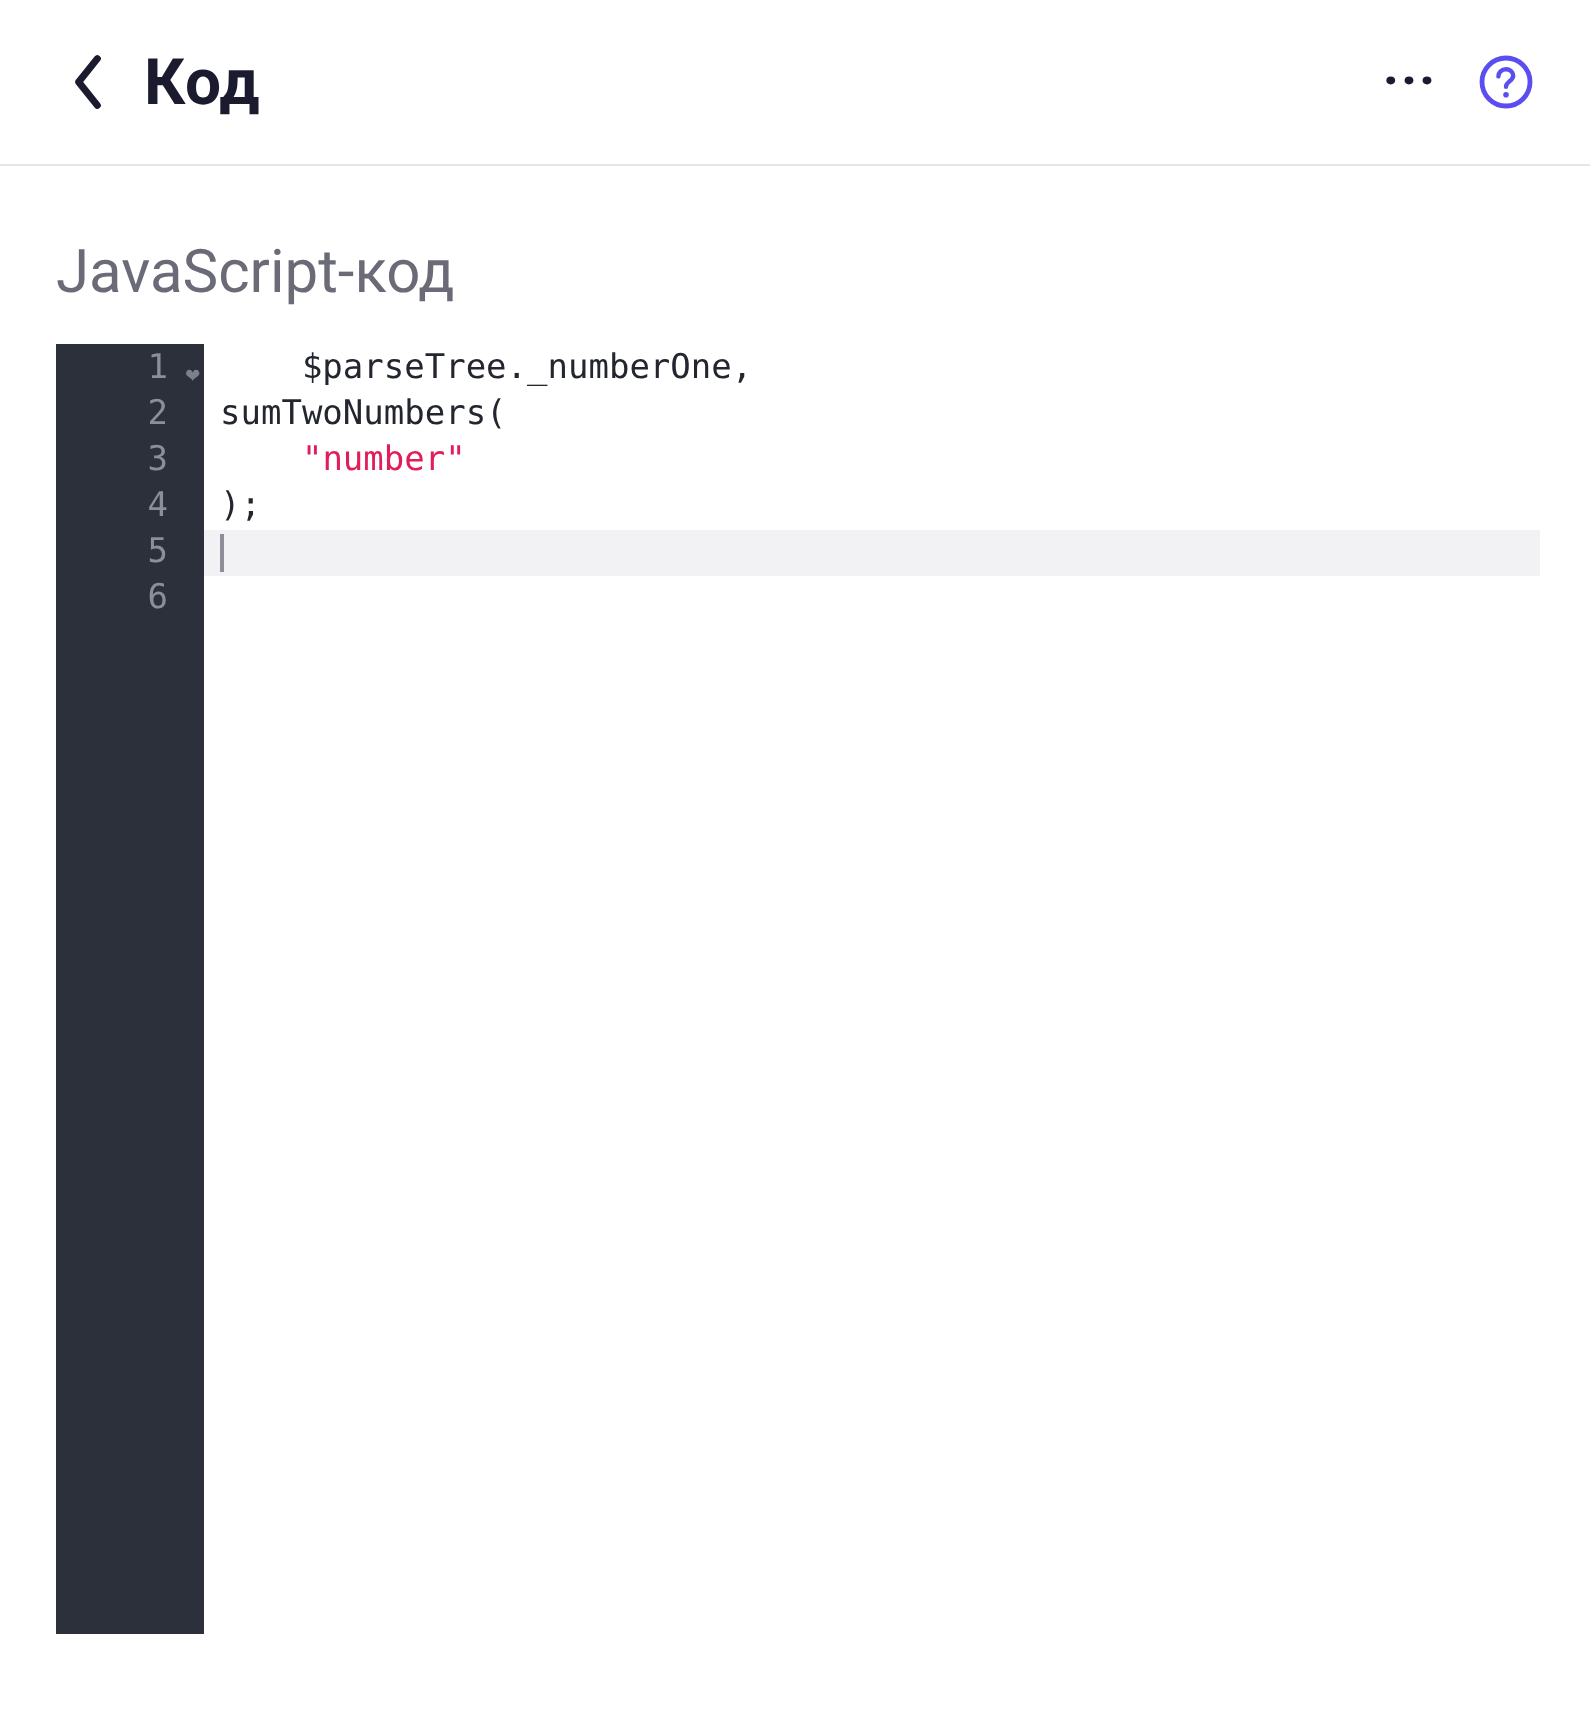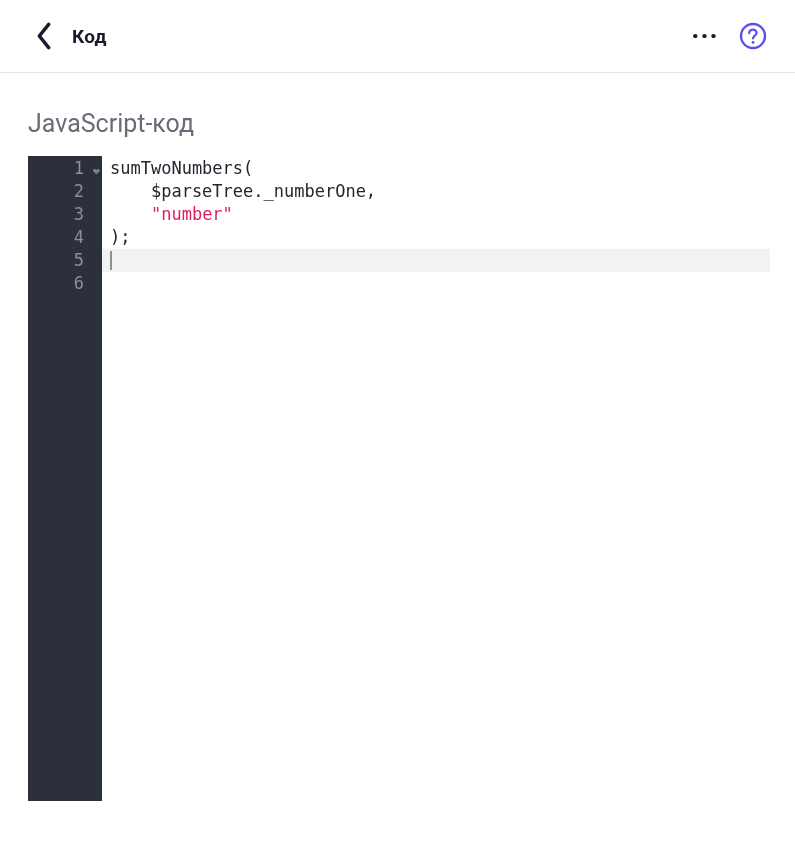--- a/index.html
+++ b/index.html
@@ -11,21 +11,21 @@
     border-bottom: 1px solid #e6e6ea;
   }
   .back-chevron {
     width: 28px; height: 28px;
     display: flex; align-items: center; justify-content: center;
     cursor: pointer;
     margin-right: 14px;
   }
   .back-chevron svg { width: 18px; height: 28px; }
   .page-title {
-    font-size: 19px;
+    font-size: 32px;
     font-weight: 700;
     letter-spacing: 0.2px;
     color: #1b1b2f;
   }
   .spacer { flex: 1; }
   .more-dots {
     width: 28px; height: 28px;
     display: flex; align-items: center; justify-content: center;
     cursor: pointer;
     margin-right: 20px;
@@ -38,21 +38,21 @@
     width: 28px; height: 28px;
     display:flex; align-items:center; justify-content:center;
     cursor: pointer;
   }
   .help-btn svg { width: 28px; height: 28px; }
 
   .content {
     padding: 36px 28px 28px 28px;
   }
   .section-label {
-    font-size: 25px;
+    font-size: 30px;
     color: #6b6b78;
     font-weight: 400;
     margin-bottom: 18px;
   }
 
   .editor {
     display: flex;
     width: 742px;
     height: 645px;
     font-family: "DejaVu Sans Mono", Menlo, Consolas, "Liberation Mono", monospace;
@@ -138,20 +138,20 @@
       <div class="grow">
         <div class="ln"><span>1</span><span class="fold">❤</span></div>
         <div class="ln">2</div>
         <div class="ln">3</div>
         <div class="ln">4</div>
         <div class="ln">5</div>
         <div class="ln">6</div>
       </div>
     </div>
     <div class="code">
+      <div class="line">    $parseTree._numberOne,</div>
       <div class="line">sumTwoNumbers(</div>
-      <div class="line">    $parseTree._numberOne,</div>
       <div class="line"><span>    </span><span class="tk-str">"number"</span></div>
       <div class="line">);</div>
       <div class="line active"><span class="caret"></span><span></span></div>
     </div>
   </div>
 </div>
 
 </body></html>

